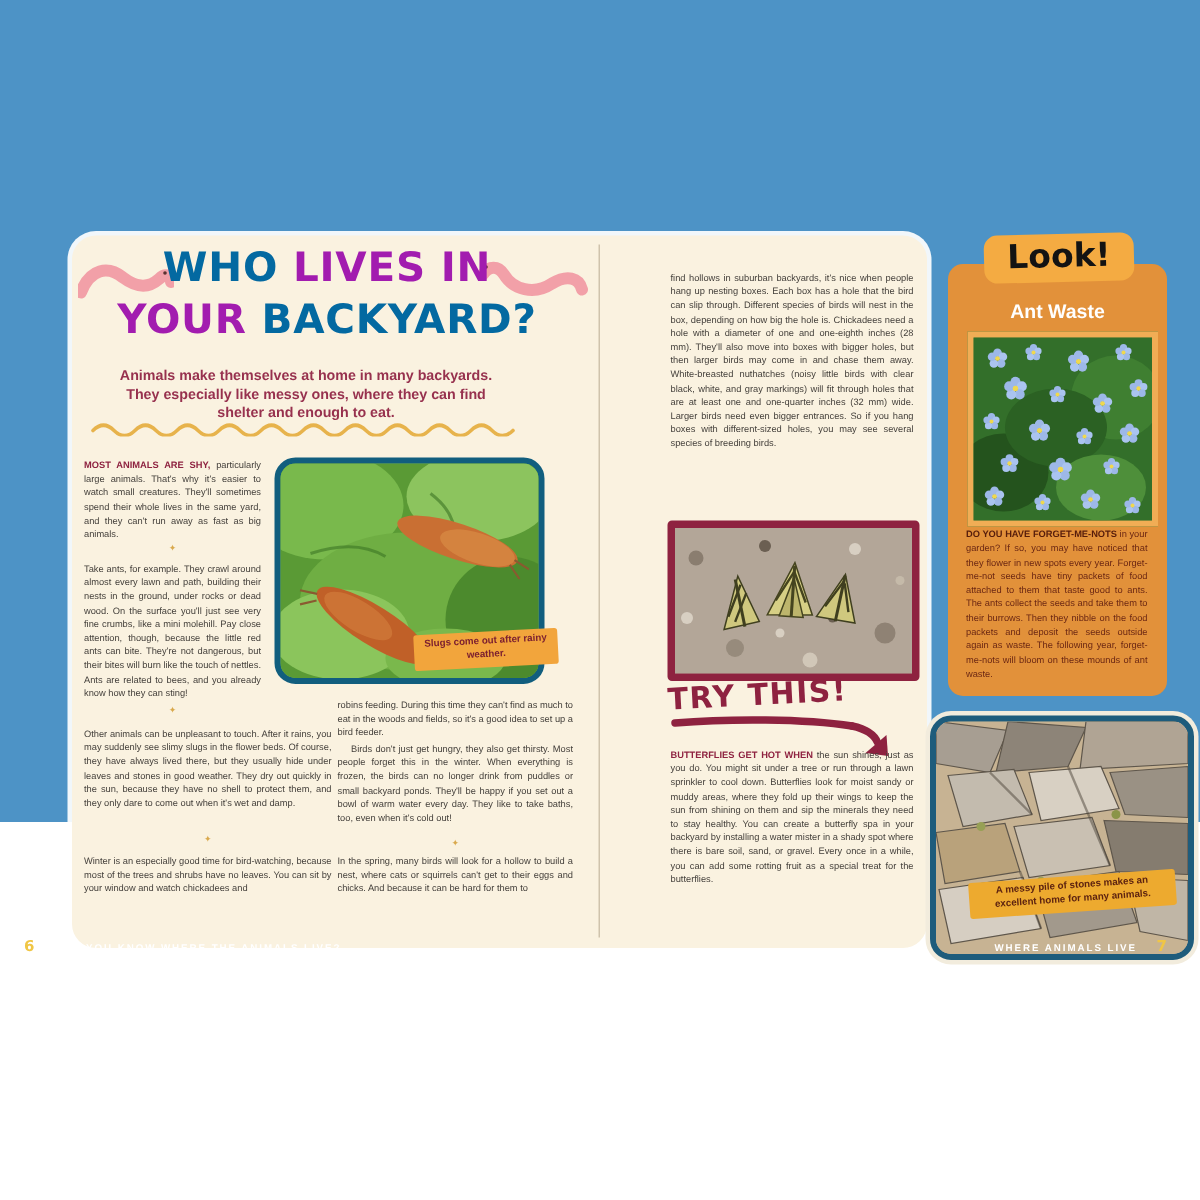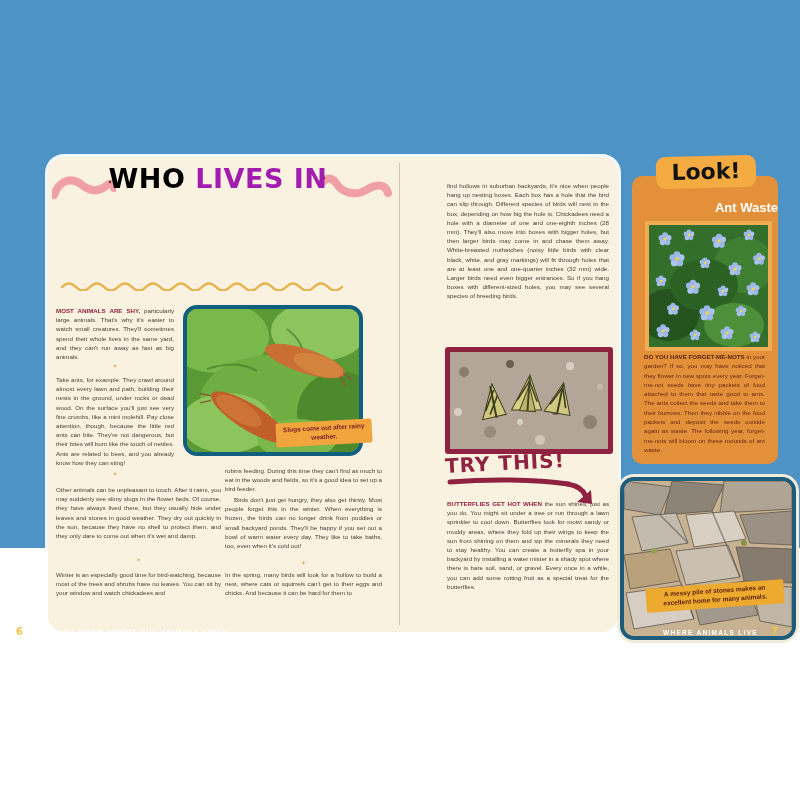--- a/index.html
+++ b/index.html
@@ -7,21 +7,21 @@
        font-family:"Liberation Sans",sans-serif;}
   .abs{position:absolute;}
   .screen{width:800px;height:800px;position:relative;}
   .blue-band{left:0;top:137;width:800px;height:548px;background:#4d93c6;}
   .spread{left:48px;top:157px;width:570px;height:475px;background:#faf2e0;
           border-radius:16px;box-shadow:0 0 0 3px rgba(255,255,255,.92);}
   .gutter{left:351px;top:6px;width:1px;height:462px;background:#cfc3ac;}
   
   .title-line{left:0;width:340px;text-align:center;font-family:"DejaVu Sans",sans-serif;
               font-weight:bold;font-size:27px;letter-spacing:.5px;line-height:1;}
-  .t-maroon{color:#000000;margin-top:40px;} .t-orange{color:#a21caf;}
+  .t-maroon{color:#0369a1;margin-top:40px;} .t-orange{color:#a21caf;}
   .subtitle{left:21px;top:88px;width:270px;text-align:center;font-size:9.5px;line-height:1.32;
             color:#97314e;font-weight:bold;}
   
   .p{font-size:6.2px;line-height:9.2px;text-align:justify;color:#45413c;}
   .lead{font-weight:bold;color:#8e2240;}
   .sep{color:#d9a94d;font-size:6px;text-align:center;line-height:6px;}
   .indent{text-indent:9px;}
   
   .photo{overflow:hidden;background:#7ab648;}
   .slug-photo{left:135px;top:148px;width:172px;height:143px;border:4px solid #115e7e;border-radius:14px;}
@@ -30,21 +30,21 @@
            text-align:center;padding:3px 5px;border-radius:2px;}
   .slug-cap{left:228px;top:264px;width:86px;transform:rotate(-3deg);}
   
   .try-this{left:397px;top:294px;font-family:"DejaVu Sans",sans-serif;font-weight:bold;
             font-size:20px;color:#8e2240;transform:rotate(-3deg);letter-spacing:1px;}
   
   .look-box{left:632px;top:176px;width:146px;height:288px;background:#e2913a;border-radius:10px;}
   .look-tab{left:656px;top:156px;width:100px;height:32px;background:#f4ab42;border-radius:9px;
             transform:rotate(-1.5deg);text-align:center;font-family:"DejaVu Sans",sans-serif;
             font-weight:bold;font-size:22px;color:#131313;line-height:32px;}
-  .look-heading{left:0;top:24px;width:146px;text-align:right;color:#ffffff;font-weight:bold;font-size:13px;}
+  .look-heading{left:0;top:24px;width:146px;text-align:center;color:#ffffff;font-weight:bold;font-size:13px;}
   .flower-photo{left:13px;top:45px;width:119px;height:122px;border:4px solid #f1ad55;background:#336f2a;overflow:hidden;}
   .look-text{left:12px;top:176px;width:121px;font-size:6.2px;line-height:9.3px;text-align:justify;color:#6b2713;}
   .look-lead{font-weight:bold;color:#571d0b;}
   
   .stone-photo{left:620px;top:477px;width:168px;height:155px;border:4px solid #1e5c7c;border-radius:14px;
                background:#c7b393;overflow:hidden;box-shadow:0 0 0 3px #f2ecdd;}
   .stone-cap{left:646px;top:584px;width:128px;transform:rotate(-4deg);background:#edaa2f;color:#5d2310;}
   
   .pg-num{color:#f0c645;font-weight:bold;font-size:10px;font-family:"DejaVu Sans",sans-serif;}
   .footer-text{color:#ffffff;font-weight:bold;font-size:6.5px;letter-spacing:1.3px;}
@@ -65,21 +65,26 @@
     </svg>
     <svg class="abs" style="left:268px;top:10px" width="76" height="36" viewBox="0 0 76 36">
       <path d="M6,16 C10,10 16,10 20,16 C26,26 40,30 52,22 C62,16 70,18 72,26" fill="none" stroke="#f2a0a8" stroke-width="8" stroke-linecap="round"></path>
       <circle cx="8" cy="11" r="1.2" fill="#5a3030"></circle>
     </svg>
 
     <div class="abs title-line" style="top:8px">
       <span class="t-maroon">WHO</span>
       <span class="t-orange">LIVES IN</span>
     </div>
-
+    <div class="abs title-line" style="top:43px">
+      <span class="t-orange">YOUR</span>
+      <span class="t-maroon">BACKYARD?</span>
+    </div>
+
+    <div class="abs subtitle">Animals make themselves at home in many backyards. They especially like messy ones, where they can find shelter and enough to eat.</div>
 
     <svg class="abs" style="left:12px;top:124px" width="292" height="10" viewBox="0 0 292 10">
       <path d="M2,6 q7,-7 14,0 t14,0 t14,0 t14,0 t14,0 t14,0 t14,0 t14,0 t14,0 t14,0 t14,0 t14,0 t14,0 t14,0 t14,0 t14,0 t14,0 t14,0 t14,0 t14,0" fill="none" stroke="#e7b34c" stroke-width="2.4" stroke-linecap="round"></path>
     </svg>
 
     <div class="abs p" style="left:8px;top:149px;width:118px">
       <span class="lead">MOST ANIMALS ARE SHY,</span><span> particularly large animals. That's why it's easier to watch small creatures. They'll sometimes spend their whole lives in the same yard, and they can't run away as fast as big animals.</span>
     </div>
     <div class="abs sep" style="left:8px;top:206px;width:118px">✦</div>
     <div class="abs p" style="left:8px;top:218px;width:118px">Take ants, for example. They crawl around almost every lawn and path, building their nests in the ground, under rocks or dead wood. On the surface you'll just see very fine crumbs, like a mini molehill. Pay close attention, though, because the little red ants can bite. They're not dangerous, but their bites will burn like the touch of nettles. Ants are related to bees, and you already know how they can sting!</div>

